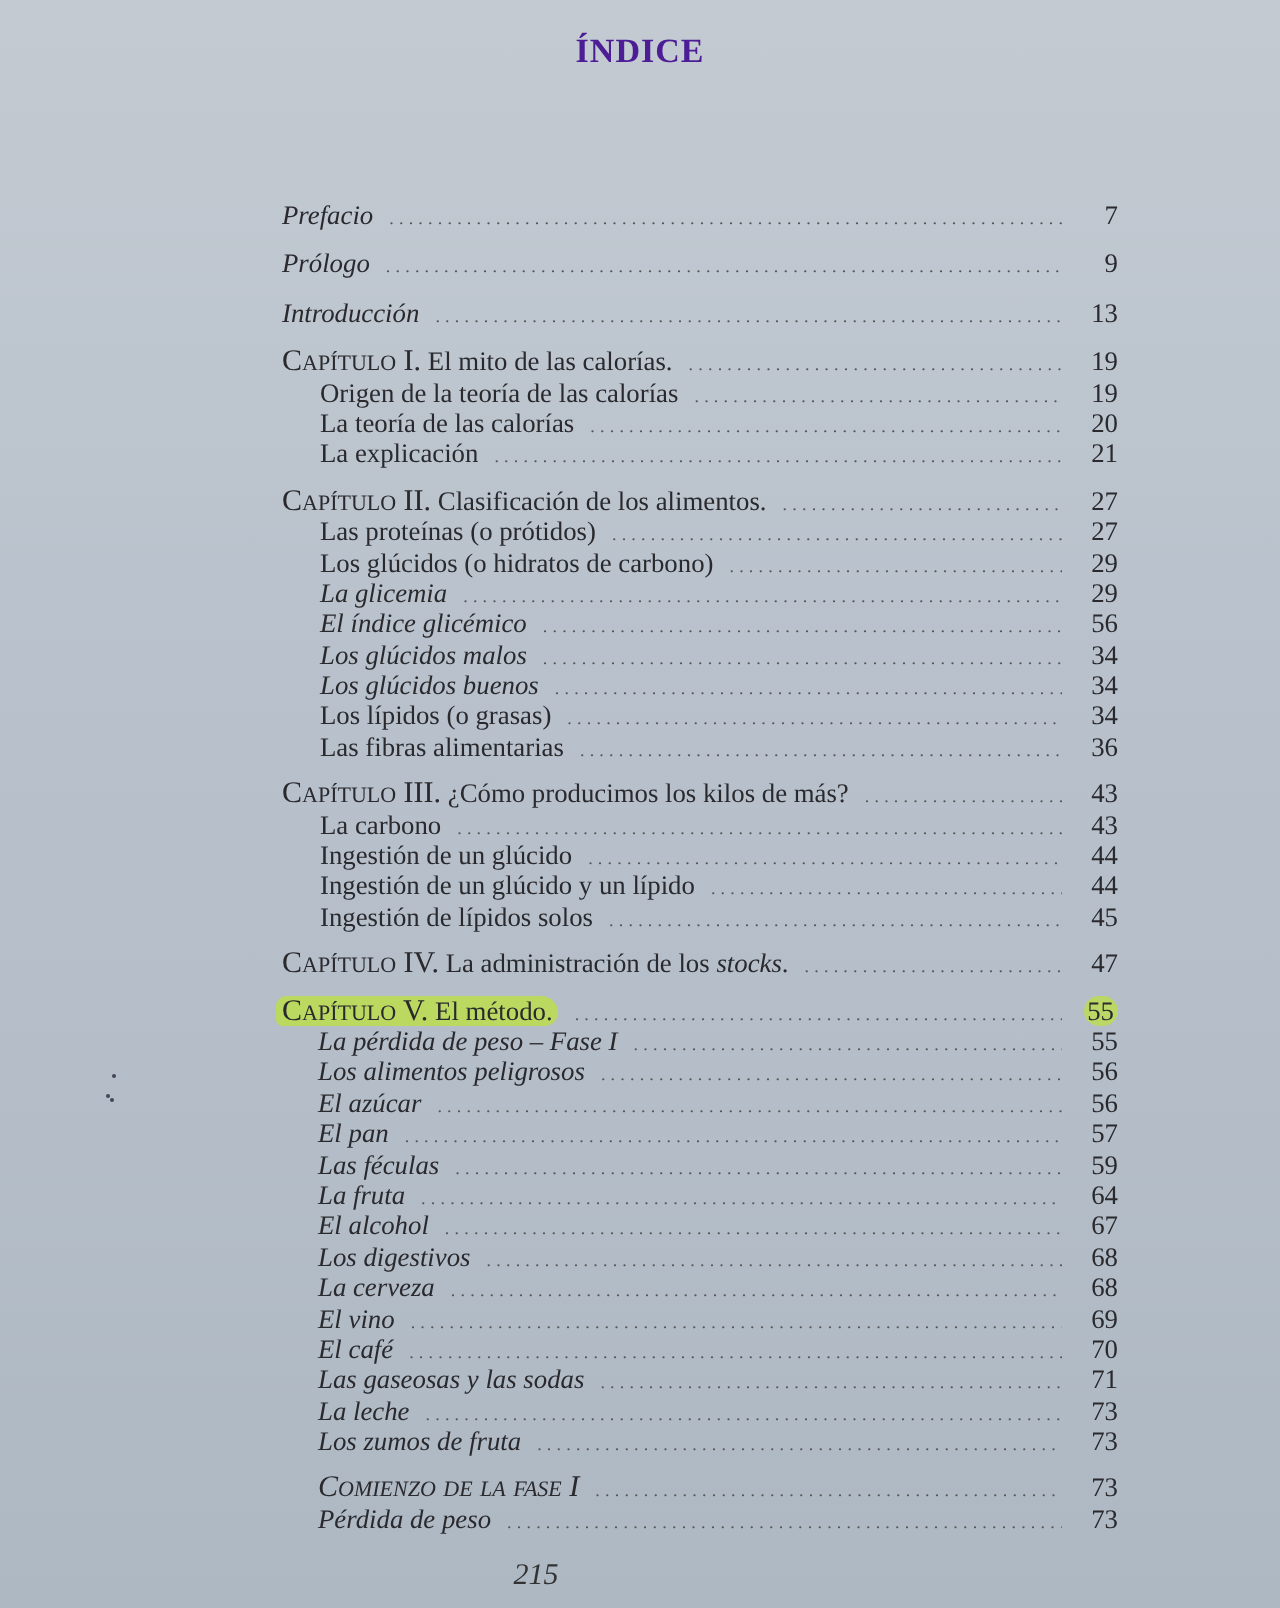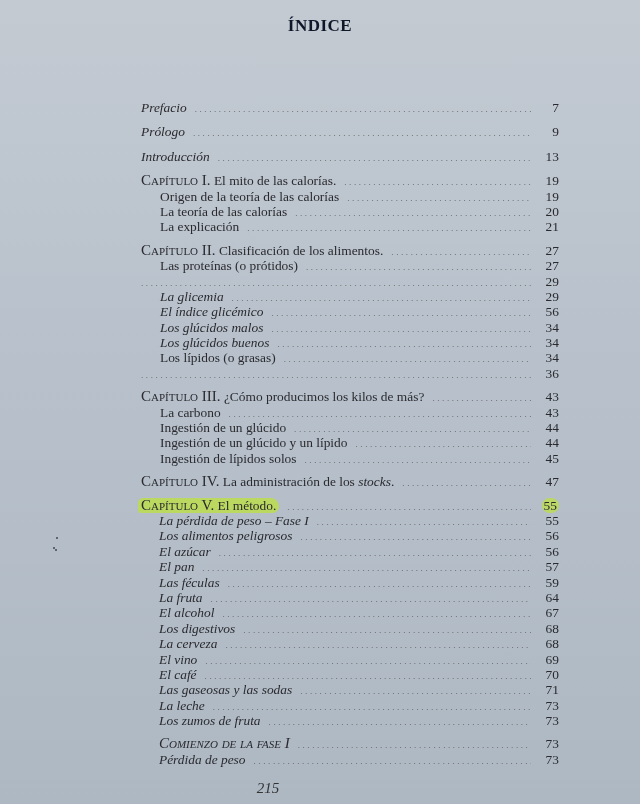--- a/index.html
+++ b/index.html
@@ -6,21 +6,21 @@
   body {
     width: 640px; height: 804px; overflow: hidden;
     background: linear-gradient(180deg, #c3cad2 0%, #b9c2cc 40%, #aeb8c3 100%);
     font-family: "Liberation Serif", "DejaVu Serif", serif;
     color: #2a2a2e;
     position: relative;
   }
   .title {
     position: absolute; top: 16px; left: 0; width: 640px;
     text-align: center; font-weight: bold; font-size: 17px; letter-spacing: 0.5px;
-    color: #0f172a;
+    color: #4c1d95;
   }
   .toc { position: absolute; left: 141px; width: 418px; top: 100px; font-size: 13.4px; }
   .row { display: flex; align-items: baseline; height: 15.4px; line-height: 15.4px; white-space: nowrap; }
   .row .label { flex: 0 0 auto; padding-right: 8px; }
   .row .dots {
     flex: 1 1 auto; overflow: hidden; height: 15.4px;
     color: #555; letter-spacing: 2.6px; font-size: 9px;
   }
   .row .page { flex: 0 0 28px; text-align: right; }
   .sub .label { padding-left: 19px; }
@@ -90,20 +90,21 @@
     <span class="label"><span class="sc">Capítulo II.</span> <span>Clasificación de los alimentos.</span></span>
     <span class="dots">................................................................................................................</span>
     <span class="page">27</span>
   </div>
   <div class="row sub">
       <span class="label">Las proteínas (o prótidos)</span>
       <span class="dots">................................................................................................................</span>
       <span class="page">27</span>
     </div>
   <div class="row sub">
+      <span class="label">Los glúcidos (o hidratos de carbono)</span>
       <span class="dots">................................................................................................................</span>
       <span class="page">29</span>
     </div>
   <div class="row sub">
       <span class="label it">La glicemia</span>
       <span class="dots">................................................................................................................</span>
       <span class="page">29</span>
     </div>
   <div class="row sub">
       <span class="label it">El índice glicémico</span>
@@ -119,20 +120,21 @@
       <span class="label it">Los glúcidos buenos</span>
       <span class="dots">................................................................................................................</span>
       <span class="page">34</span>
     </div>
   <div class="row sub">
       <span class="label">Los lípidos (o grasas)</span>
       <span class="dots">................................................................................................................</span>
       <span class="page">34</span>
     </div>
   <div class="row sub">
+      <span class="label">Las fibras alimentarias</span>
       <span class="dots">................................................................................................................</span>
       <span class="page">36</span>
     </div>
 
   <div class="row gap-md">
     <span class="label"><span class="sc">Capítulo III.</span> <span>¿Cómo producimos los kilos de más?</span></span>
     <span class="dots">................................................................................................................</span>
     <span class="page">43</span>
   </div>
   <div class="row sub">

